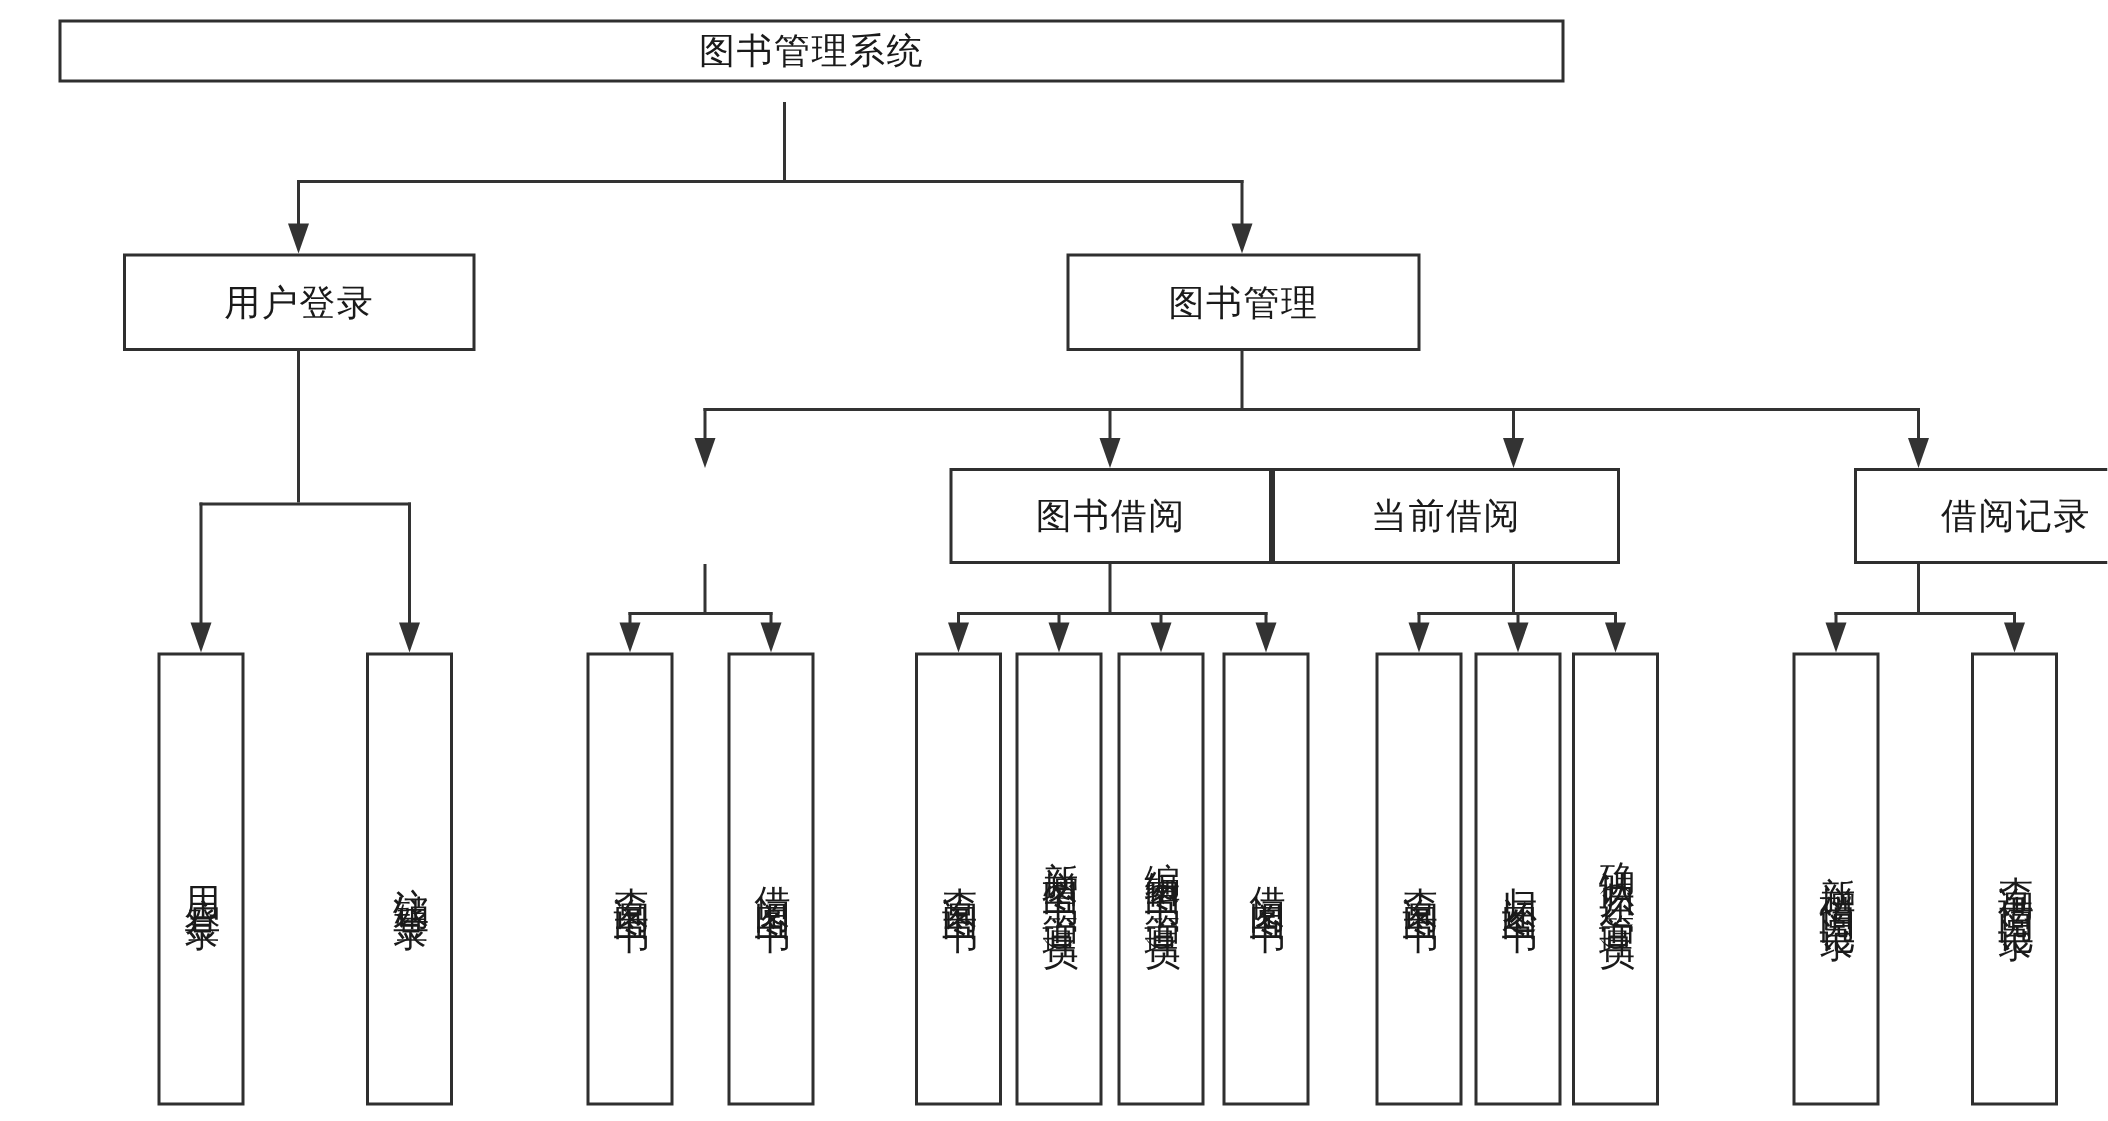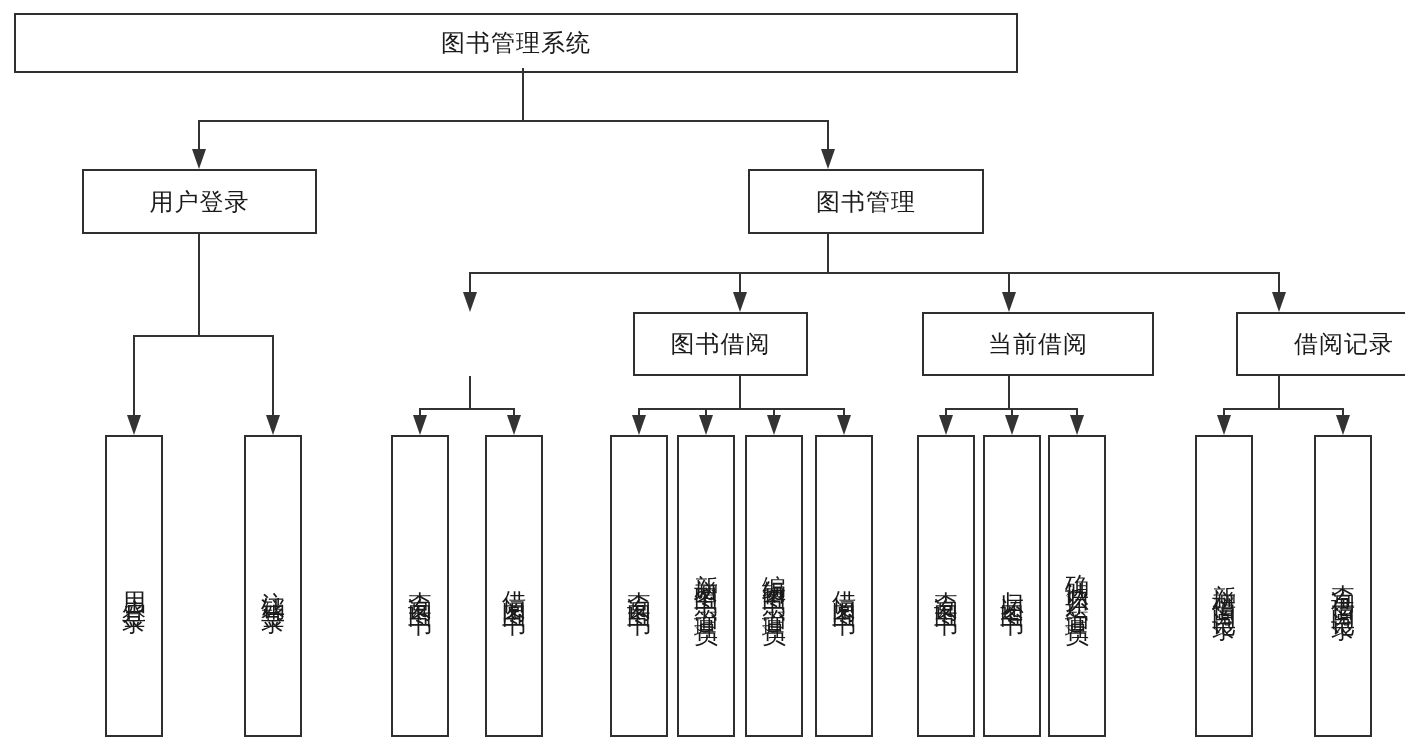--- a/index.html
+++ b/index.html
@@ -52,38 +52,38 @@
     z-index:5;
     letter-spacing:1px;
     white-space:nowrap;
   }
 </style>
 </head>
 <body>
 
 <div id="canvas">
 
-  <div class="node" style="left:14px;top:13px;width:1004px;height:60px;">
+  <div class="node" style="left:39px;top:13px;width:1004px;height:42px;">
     <span class="lbl">图书管理系统</span>
   </div>
 
   <div class="node" style="left:82px;top:169px;width:235px;height:65px;">
     <span class="lbl">用户登录</span>
   </div>
 
-  <div class="node" style="left:748px;top:169px;width:236px;height:65px;">
+  <div class="node" style="left:711px;top:169px;width:236px;height:65px;">
     <span class="lbl">图书管理</span>
   </div>
 
 
-  <div class="node" style="left:633px;top:312px;width:175px;height:64px;">
+  <div class="node" style="left:633px;top:312px;width:215px;height:64px;">
     <span class="lbl">图书借阅</span>
   </div>
 
-  <div class="node" style="left:922px;top:312px;width:232px;height:64px;">
+  <div class="node" style="left:848px;top:312px;width:232px;height:64px;">
     <span class="lbl">当前借阅</span>
   </div>
 
   <div class="node" style="left:1236px;top:312px;width:216px;height:64px;">
     <span class="lbl">借阅记录</span>
   </div>
 
   <div class="node leaf" style="left:105px;">
     <span class="lbl">用户登录</span>
   </div>

